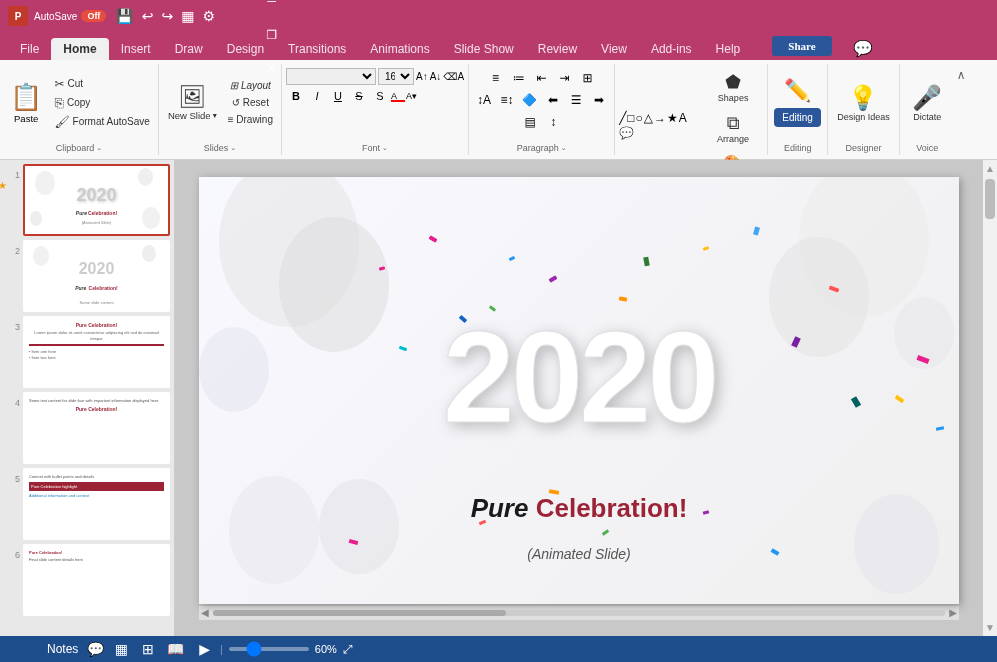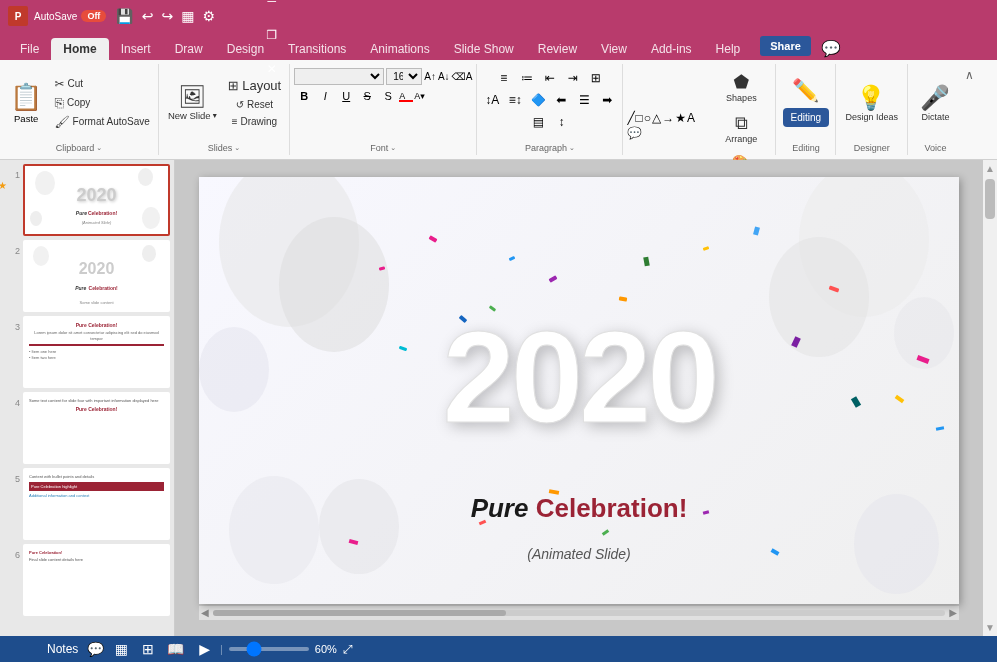--- a/index.html
+++ b/index.html
@@ -32,21 +32,21 @@
     .clipboard-small { display: flex; flex-direction: column; gap: 1px; }
     .font-select { width: 90px; font-size: 10px; border: 1px solid #bbb; padding: 1px 2px; }
     .font-size-select { width: 36px; font-size: 10px; border: 1px solid #bbb; padding: 1px 2px; }
     .font-btn { width: 20px; height: 18px; display: flex; align-items: center; justify-content: center; border: none; background: transparent; cursor: pointer; font-size: 11px; border-radius: 2px; }
     .para-btn { width: 22px; height: 20px; display: flex; align-items: center; justify-content: center; cursor: pointer; border-radius: 2px; font-size: 12px; }
     .editing-btn { background: #2b579a; color: white; border-radius: 4px; padding: 4px 8px; font-size: 10px; text-align: center; cursor: pointer; }
     .design-ideas-btn { display: flex; flex-direction: column; align-items: center; padding: 3px 5px; cursor: pointer; border-radius: 3px; font-size: 9px; color: #333; }
     .dictate-btn { display: flex; flex-direction: column; align-items: center; padding: 3px 5px; cursor: pointer; border-radius: 3px; font-size: 9px; color: #333; }
 
     
-    .share-btn { background: #2b579a; color: white; border-radius: 3px; padding: 4px 10px; font-size: 11px; font-weight: 600; cursor: pointer; margin: auto 8px; border: none; }
+    .share-btn { background: #2b579a; color: white; border-radius: 3px; padding: 4px 16px; font-size: 11px; font-weight: 600; cursor: pointer; margin: auto 20px; border: none; font-family: Liberation Serif, serif; }
     .comment-btn { width: 24px; height: 24px; border-radius: 50%; background: transparent; border: none; cursor: pointer; display: flex; align-items: center; justify-content: center; font-size: 16px; }
 
     
     #main { display: flex; height: calc(662px - 32px - 28px - 100px - 26px); }
 
     
     #slide-panel { width: 175px; background: #e8e8e8; border-right: 1px solid #ccc; overflow-y: scroll; padding: 4px; display: flex; flex-direction: column; gap: 4px; position: relative; }
     .slide-thumb { display: flex; align-items: flex-start; gap: 3px; cursor: pointer; }
     .slide-num { font-size: 9px; color: #888; width: 16px; text-align: right; padding-top: 6px; flex-shrink: 0; }
     .thumb-img { border: 2px solid transparent; border-radius: 2px; flex: 1; background: white; height: 72px; display: flex; align-items: center; justify-content: center; overflow: hidden; font-size: 8px; color: #aaa; position: relative; }
@@ -175,21 +175,21 @@
   <div class="group-container" style="min-width:65px;">
     <div class="group-body">
       <div class="ribbon-btn">
         <div style="font-size:22px;">🖼</div>
         <div style="display:flex;align-items:center;gap:2px;">
           <span>New Slide</span>
           <span style="font-size:8px;">▾</span>
         </div>
       </div>
       <div style="display:flex;flex-direction:column;gap:2px;align-items:center;">
-        <div class="ribbon-btn-sm" style="font-size:13px;">⊞ Layout</div>
+        <div class="ribbon-btn-sm" style="font-size:10px;font-style:italic;">⊞ Layout</div>
         <div class="ribbon-btn-sm" style="font-size:10px;">↺ Reset</div>
         <div class="ribbon-btn-sm" style="font-size:10px;">≡ Drawing</div>
       </div>
     </div>
     <div class="group-footer">
       <div class="group-footer-row">
         <span>Slides</span>
         <span class="expand-icon">⌄</span>
       </div>
     </div>

